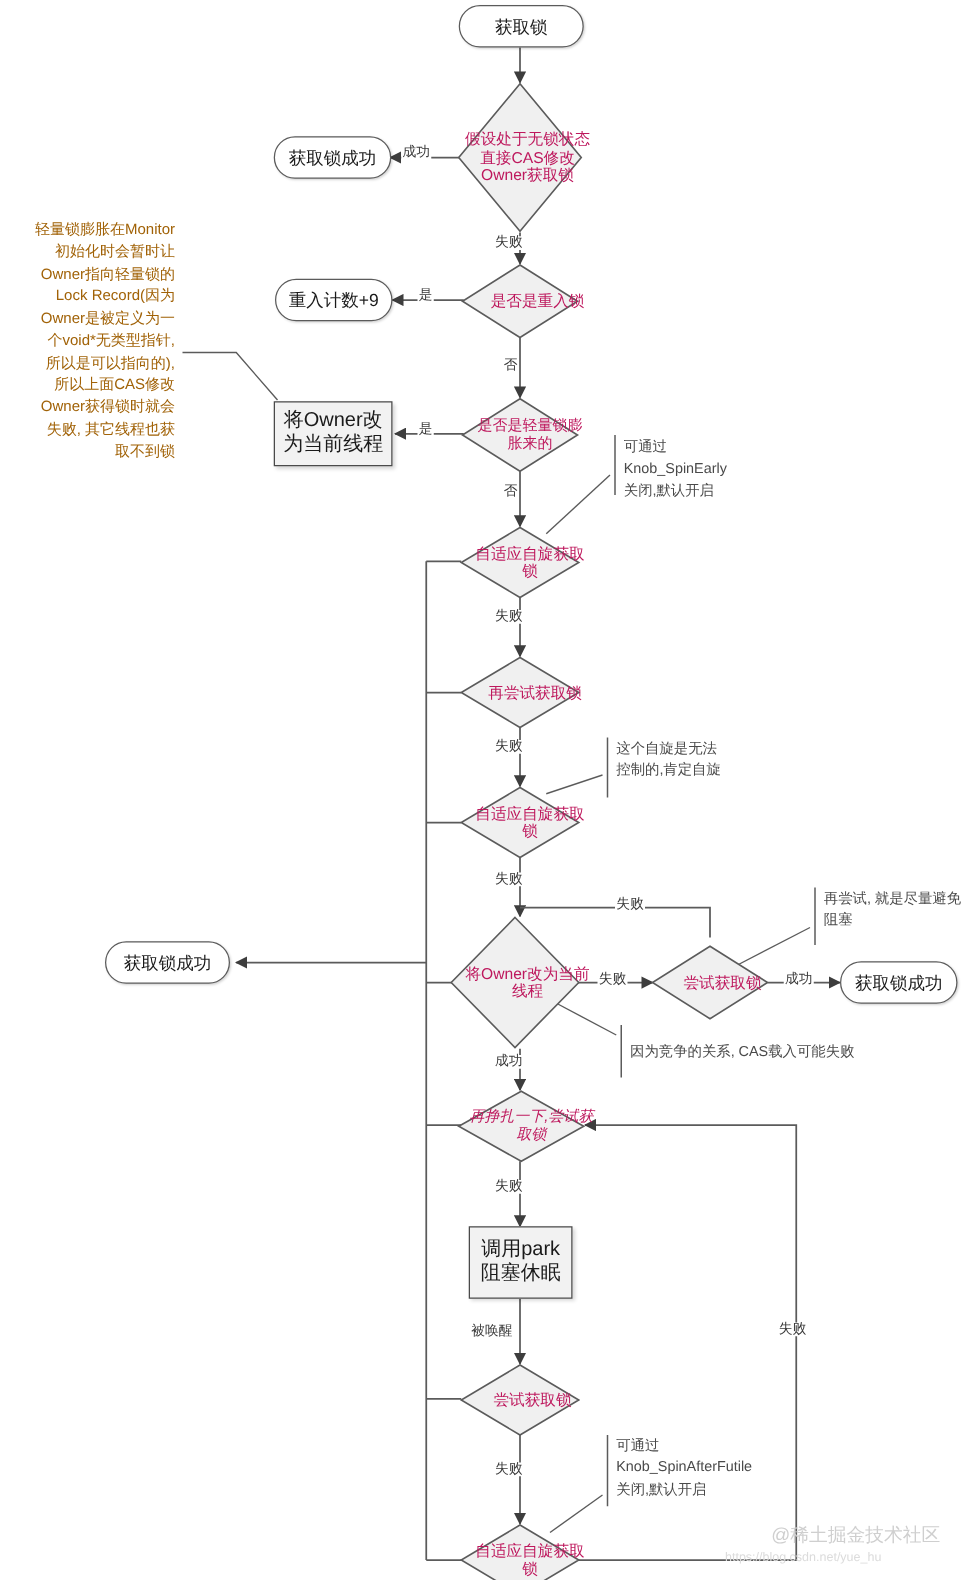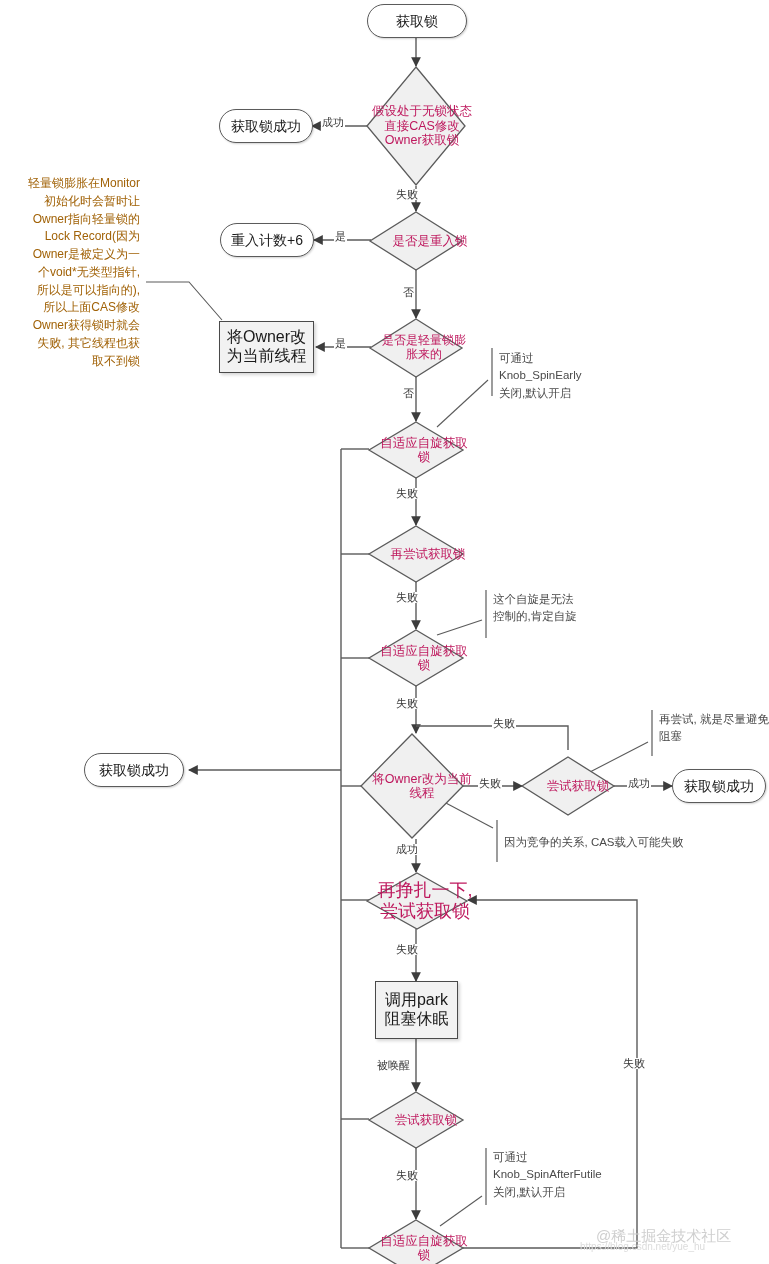--- a/index.html
+++ b/index.html
@@ -207,21 +207,21 @@
   </div>
 
   <div class="decision-wrap" style="left:369px; top:211px; width:94px; height:60px;">
     <svg width="94" height="60" viewBox="0 0 94 60">
       <polygon points="47,1 93,30 47,59 1,30" fill="#f0f0f0" stroke="#5b5b5b" stroke-width="1.3"></polygon>
     </svg>
     <div class="decision-text" style="font-size:12.5px; padding:0 14px;">是否是重入锁</div>
   </div>
 
   <div class="node terminator" style="left:220px; top:223px; width:94px; height:34px;">
-    <span>重入计数+6</span>
+    <span>重入计数+9</span>
   </div>
 
   <div class="decision-wrap" style="left:369px; top:318px; width:94px; height:60px;">
     <svg width="94" height="60" viewBox="0 0 94 60">
       <polygon points="47,1 93,30 47,59 1,30" fill="#f0f0f0" stroke="#5b5b5b" stroke-width="1.3"></polygon>
     </svg>
     <div class="decision-text" style="font-size:12px; padding:0 8px;">是否是轻量锁膨胀来的</div>
   </div>
 
   <div class="node process" style="left:219px; top:321px; width:95px; height:52px;">
@@ -268,21 +268,21 @@
   </div>
 
   <div class="node terminator" style="left:84px; top:753px; width:100px; height:34px;">
     <span>获取锁成功</span>
   </div>
 
   <div class="decision-wrap" style="left:366px; top:872px; width:102px; height:58px;">
     <svg width="102" height="58" viewBox="0 0 102 58">
       <polygon points="51,1 101,29 51,57 1,29" fill="#f0f0f0" stroke="#5b5b5b" stroke-width="1.3"></polygon>
     </svg>
-    <div class="decision-text" style="font-size:18px; padding:0 8px;">再挣扎一下,尝试获取锁</div>
+    <div class="decision-text" style="font-size:12px; padding:0 8px;font-style:italic;">再挣扎一下,尝试获取锁</div>
   </div>
 
   <div class="node process" style="left:375px; top:981px; width:83px; height:58px;">
     <span style="padding:0 4px;">调用park阻塞休眠</span>
   </div>
 
   <div class="decision-wrap" style="left:368px; top:1091px; width:96px; height:58px;">
     <svg width="96" height="58" viewBox="0 0 96 58">
       <polygon points="48,1 95,29 48,57 1,29" fill="#f0f0f0" stroke="#5b5b5b" stroke-width="1.3"></polygon>
     </svg>
@@ -334,16 +334,16 @@
 控制的,肯定自旋</div>
 
   <div class="note right" style="left:659px; top:711px; width:120px;">再尝试, 就是尽量避免阻塞</div>
 
   <div class="note right" style="left:504px; top:834px; width:220px;">因为竞争的关系, CAS载入可能失败</div>
 
   <div class="note right" style="left:493px; top:1149px; width:150px;">可通过
 Knob_SpinAfterFutile
 关闭,默认开启</div>
 
-  <div class="watermark wm-top" style="left:596px; top:1219px;margin-top:8px;">@稀土掘金技术社区</div>
+  <div class="watermark wm-top" style="left:617px; top:1219px;">@稀土掘金技术社区</div>
   <div class="watermark wm-bot" style="left:580px; top:1241px;">https://blog.csdn.net/yue_hu</div>
 
 </div>
 
 </body></html>

